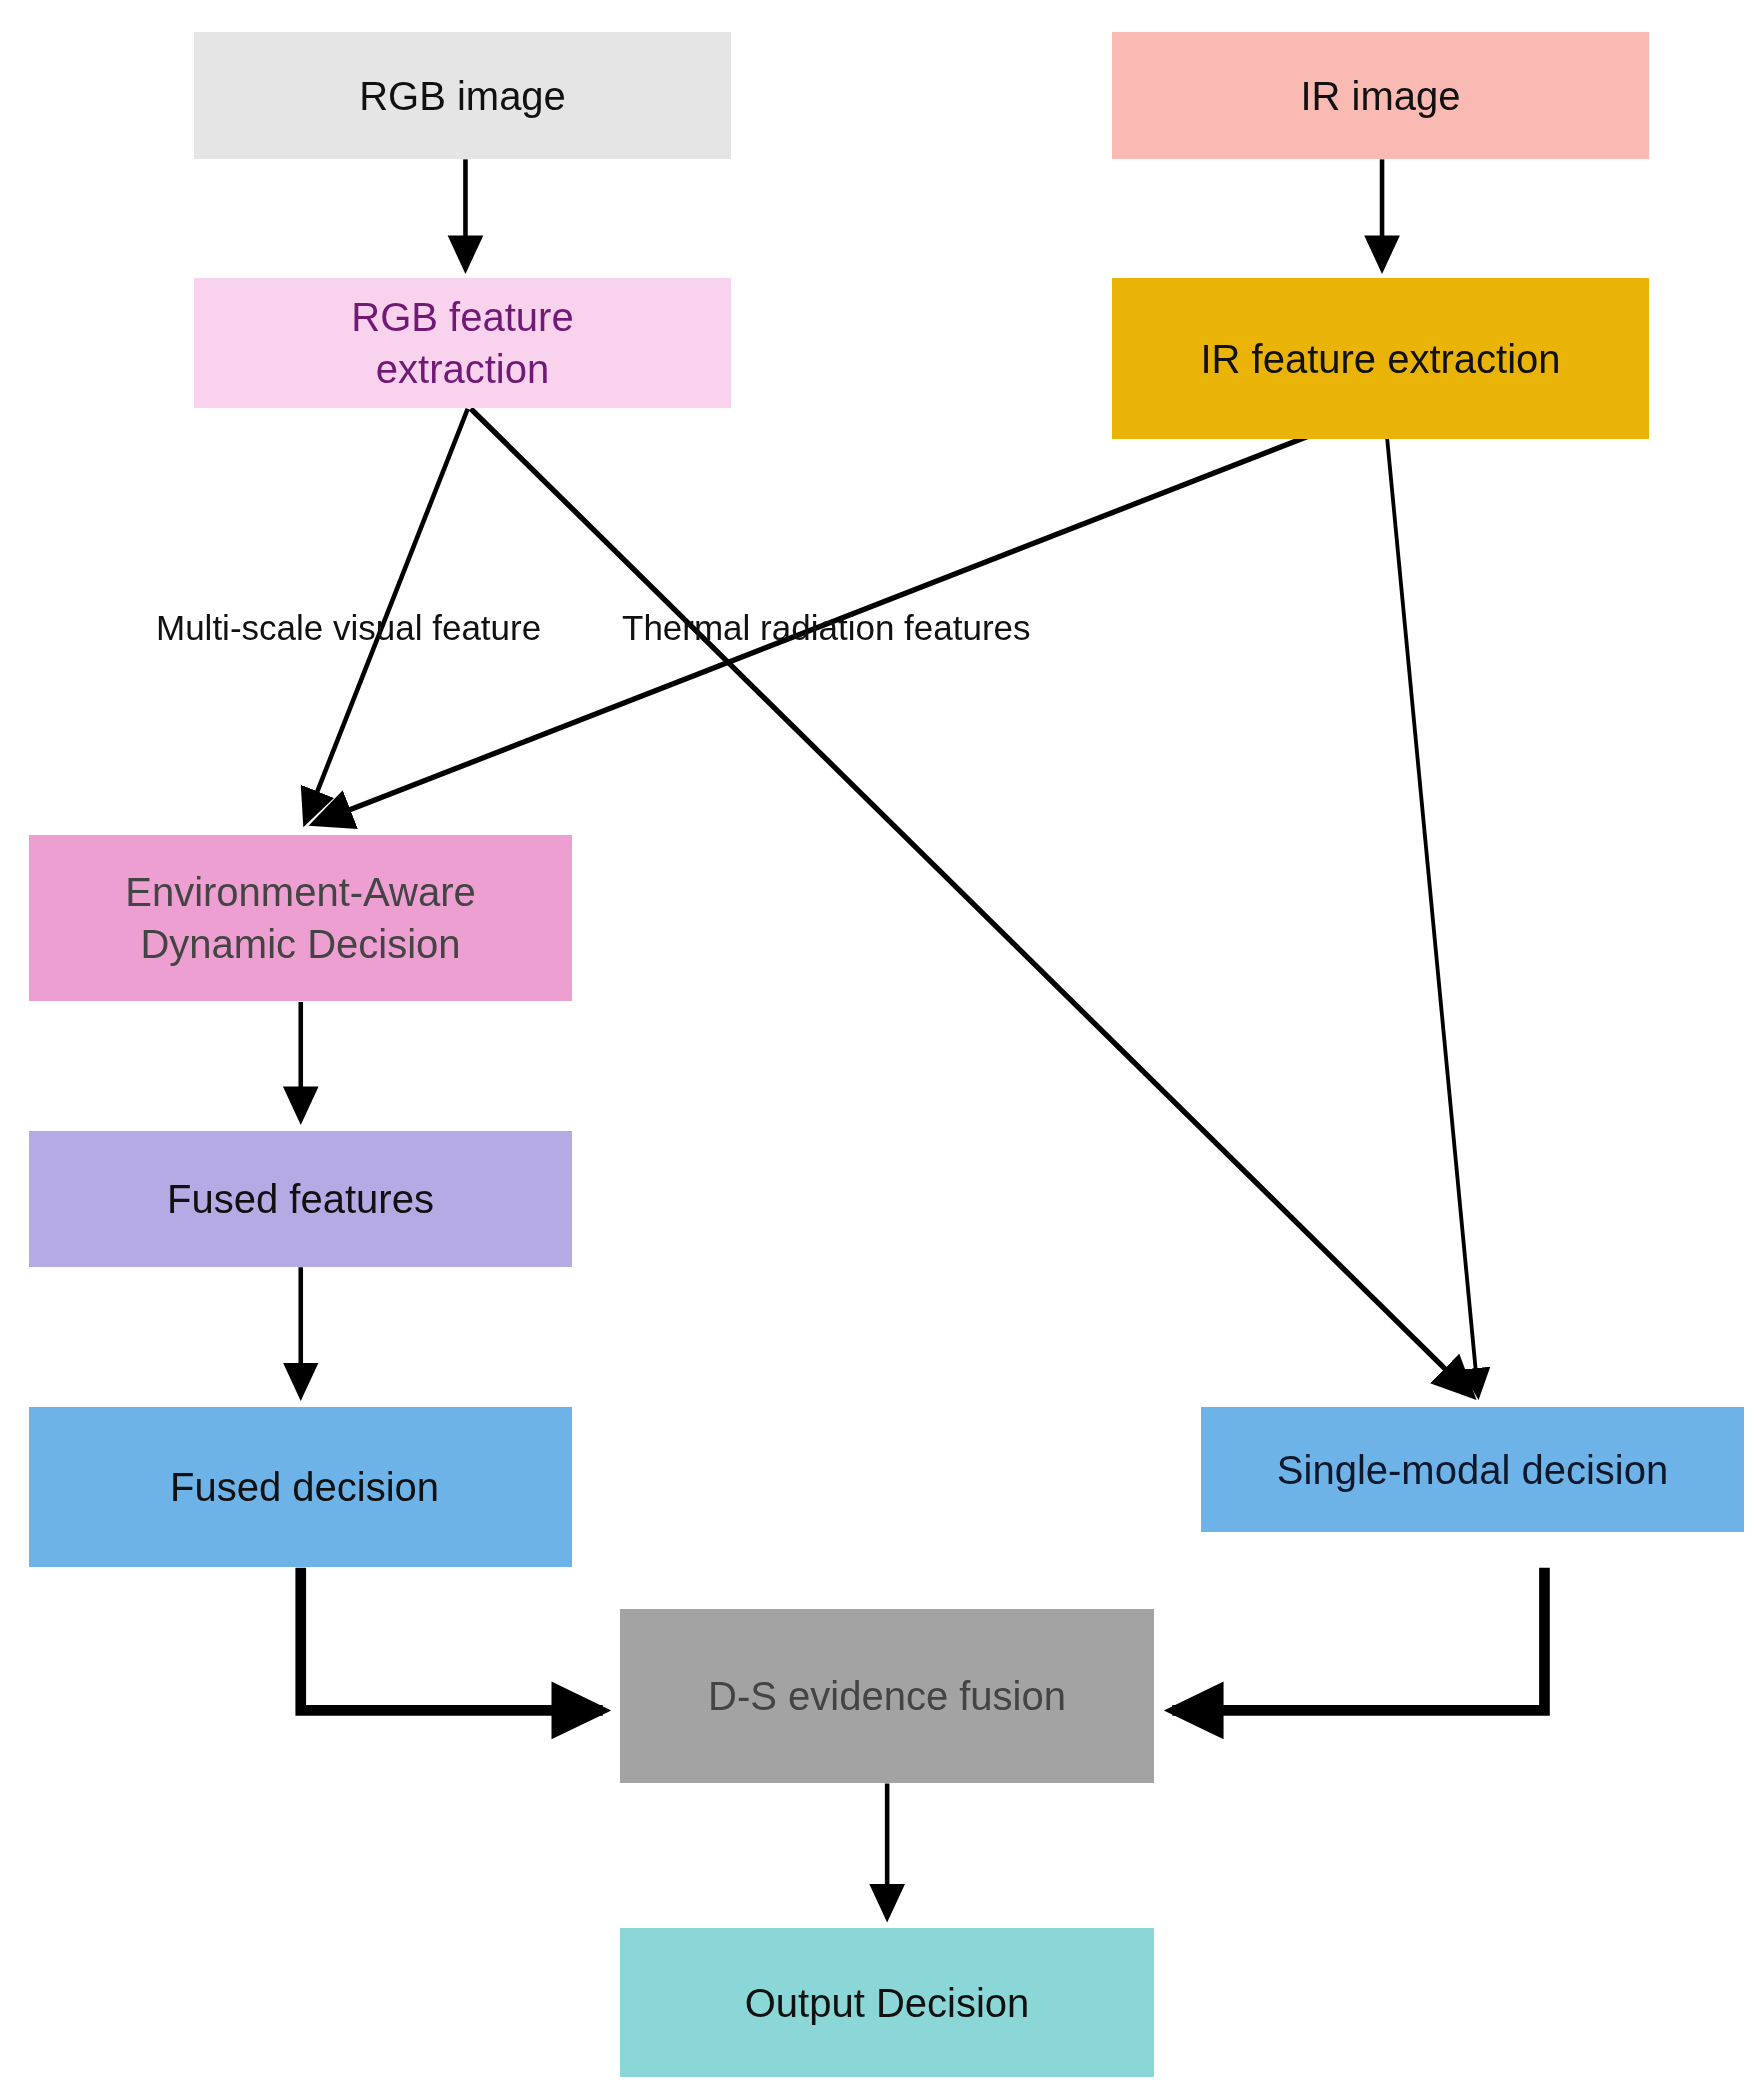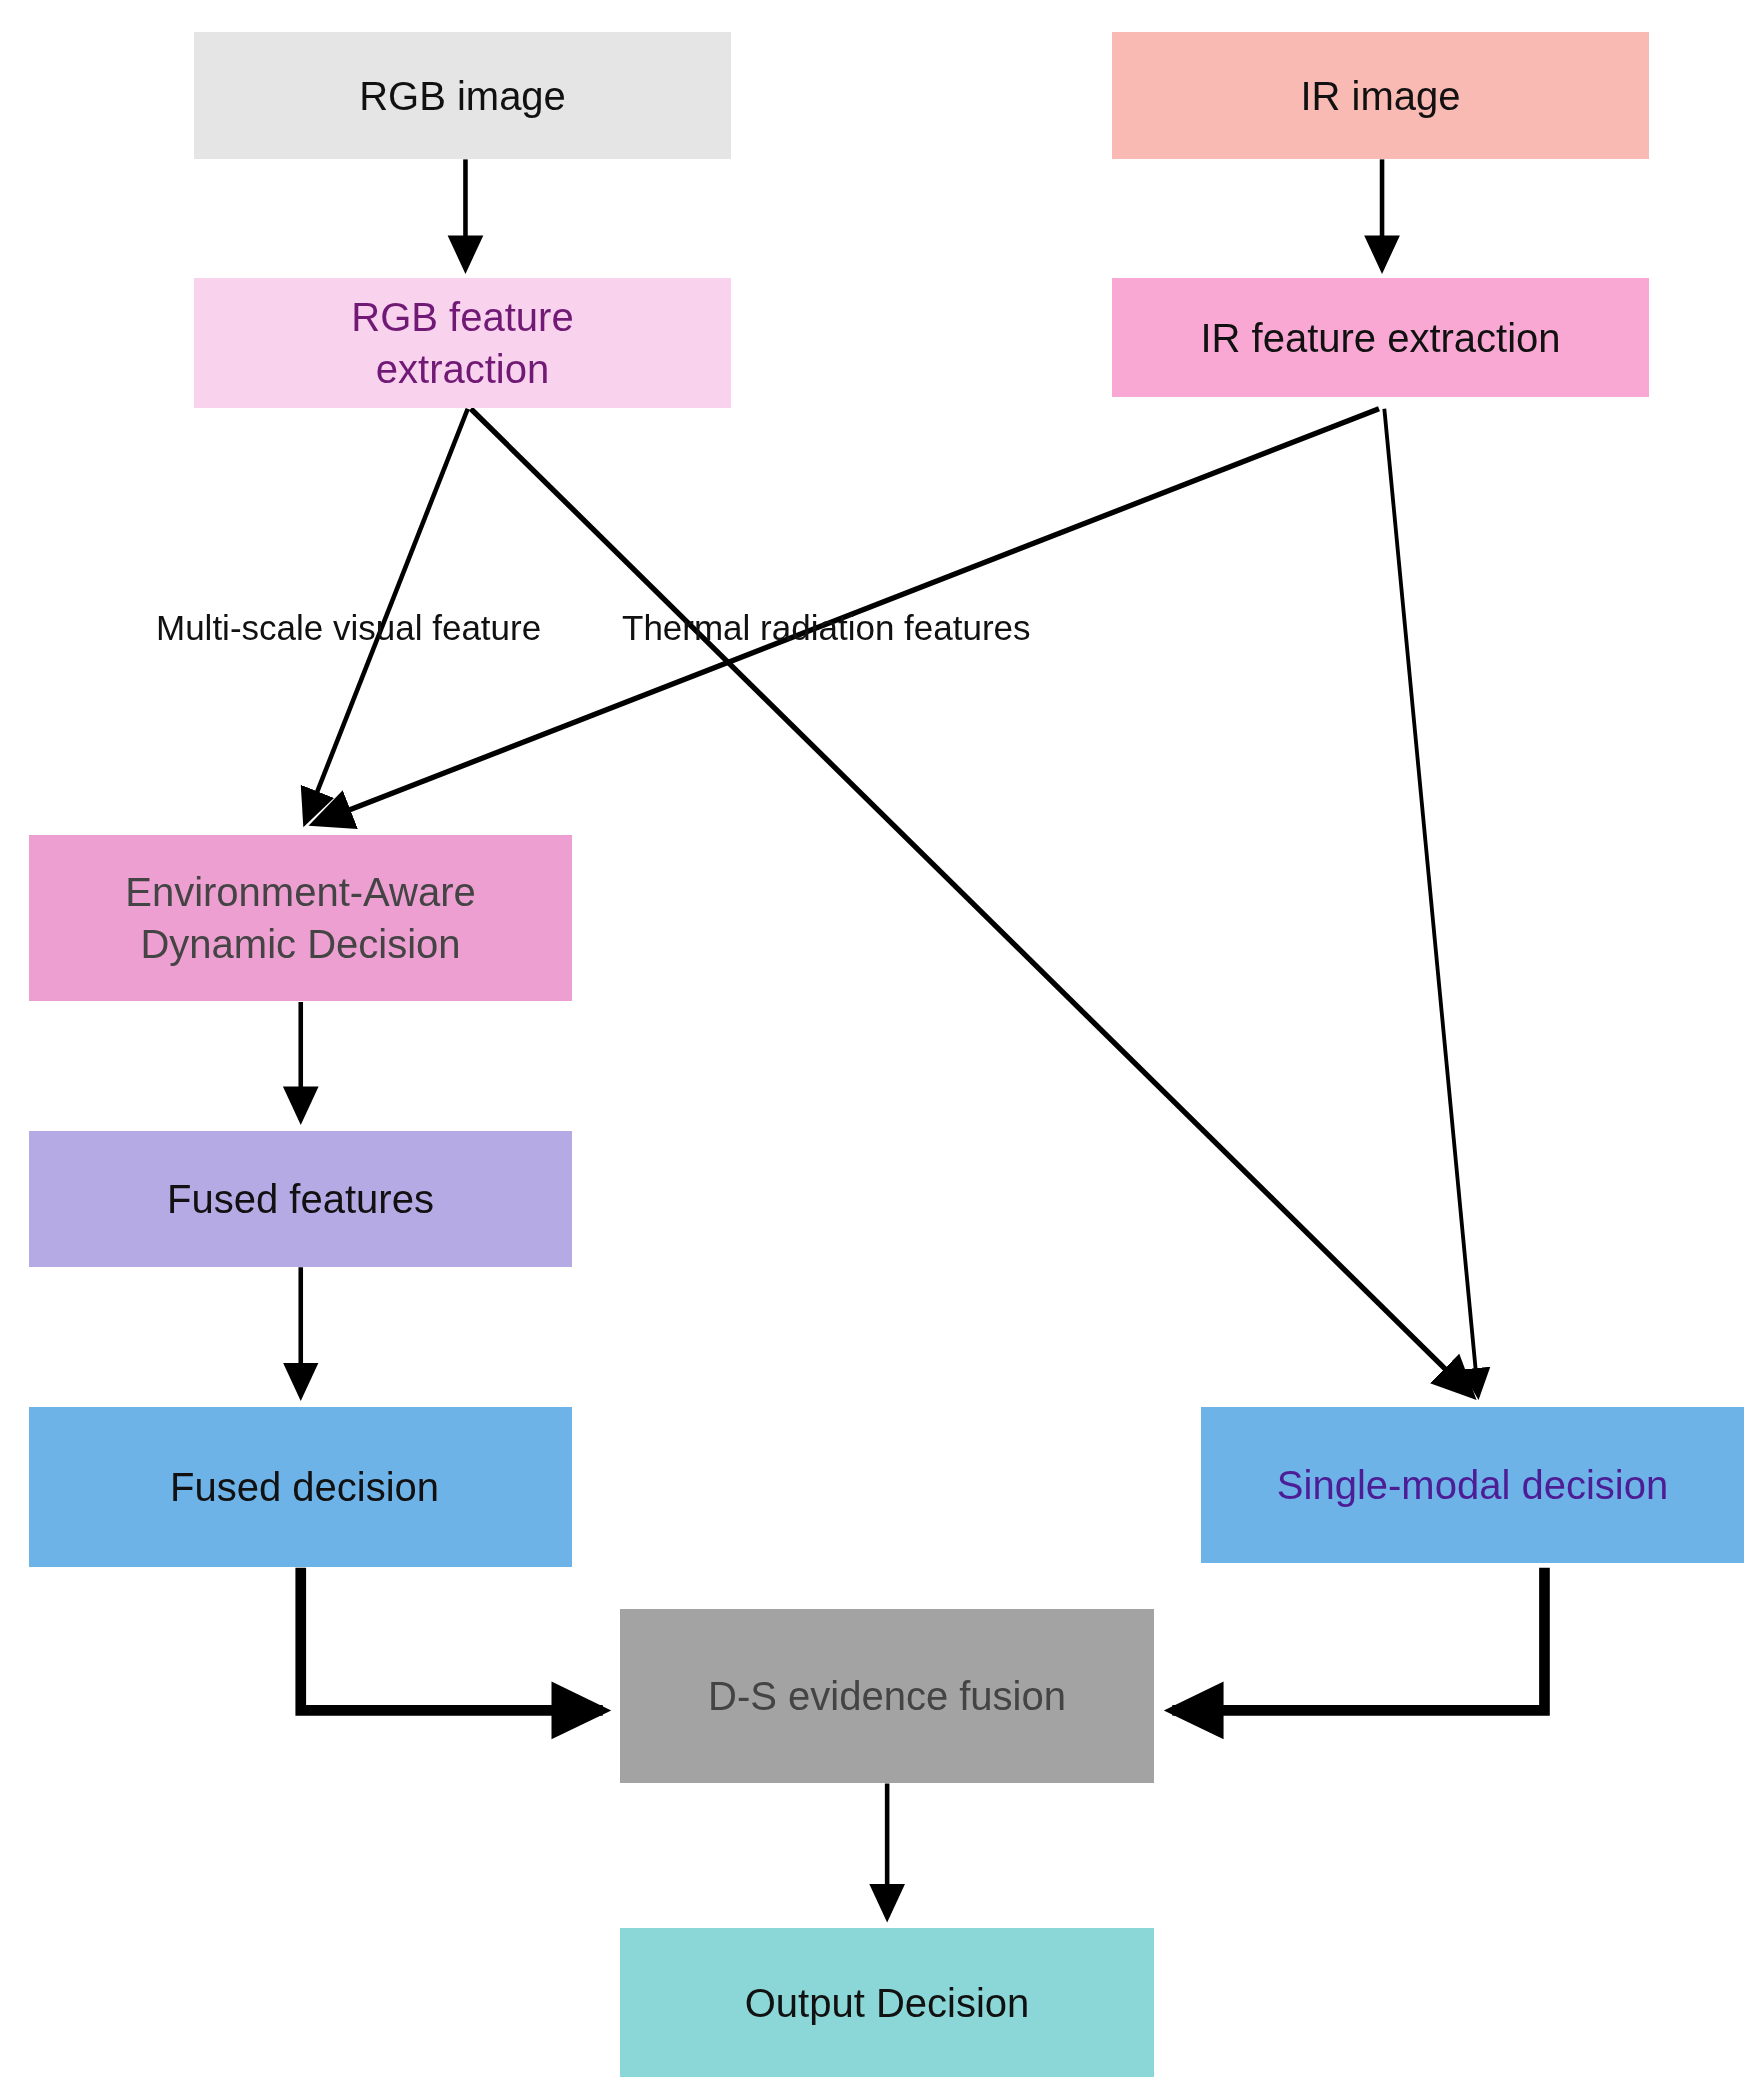--- a/index.html
+++ b/index.html
@@ -76,26 +76,26 @@
 
     <path d="M 2025 2056 L 2025 2243 L 1537 2243" fill="none" stroke="#000000" stroke-width="14" marker-end="url(#ah-thick)"></path>
 
     <line x1="1163" y1="2339" x2="1163" y2="2514" stroke="#000000" stroke-width="6" marker-end="url(#ah-thin)"></line>
   </svg>
 
   <div class="node" style="left: 194px; top: 32px; width: 537px; height: 127px; background: #e5e5e5; color: rgb(17, 17, 17); font-size: 40px;">RGB image</div>
   <div class="node" style="left: 1112px; top: 32px; width: 537px; height: 127px; background: rgb(250, 186, 180); color: rgb(17, 17, 17); font-size: 40px;">IR image</div>
   <div class="node" style="left: 194px; top: 278px; width: 537px; height: 130px; background: rgb(249, 210, 238); color: #701a75; font-size: 40px;">RGB feature
 extraction</div>
-  <div class="node" style="left: 1112px; top: 278px; width: 537px; height: 119px; background: #f9a8d4; color: rgb(17, 17, 17); font-size: 40px;">IR feature extraction</div>
+  <div class="node" style="left: 1112px; top: 278px; width: 537px; height: 161px; background: #eab308; color: rgb(17, 17, 17); font-size: 40px;">IR feature extraction</div>
   <div class="node" style="left: 29px; top: 835px; width: 543px; height: 166px; background: rgb(238, 159, 210); color: rgb(68, 68, 68); font-size: 40px;">Environment-Aware
 Dynamic Decision</div>
   <div class="node" style="left: 29px; top: 1131px; width: 543px; height: 136px; background: rgb(182, 170, 229); color: rgb(17, 17, 17); font-size: 40px;">Fused features</div>
   <div class="node" style="left: 29px; top: 1407px; width: 543px; height: 160px; background: rgb(110, 179, 232); color: rgb(17, 17, 17); font-size: 40px; padding-left: 8px;">Fused decision</div>
-  <div class="node" style="left: 1201px; top: 1407px; width: 543px; height: 156px; background: rgb(110, 179, 232); color: #4c1d95; font-size: 40px;">Single-modal decision</div>
+  <div class="node" style="left: 1201px; top: 1407px; width: 543px; height: 125px; background: rgb(110, 179, 232); color: #0f172a; font-size: 40px;">Single-modal decision</div>
   <div class="node" style="left: 620px; top: 1609px; width: 534px; height: 174px; background: #a3a3a3; color: rgb(68, 68, 68); font-size: 40px;">D-S evidence fusion</div>
   <div class="node" style="left: 620px; top: 1928px; width: 534px; height: 149px; background: rgb(139, 214, 214); color: rgb(17, 17, 17); font-size: 40px;">Output Decision</div>
 
   <div class="edge-label" style="left: 156px; top: 610px;">Multi-scale visual feature</div>
   <div class="edge-label" style="left: 622px; top: 610px;">Thermal radiation features</div>
 
 </div>
 
 
 </body></html>

